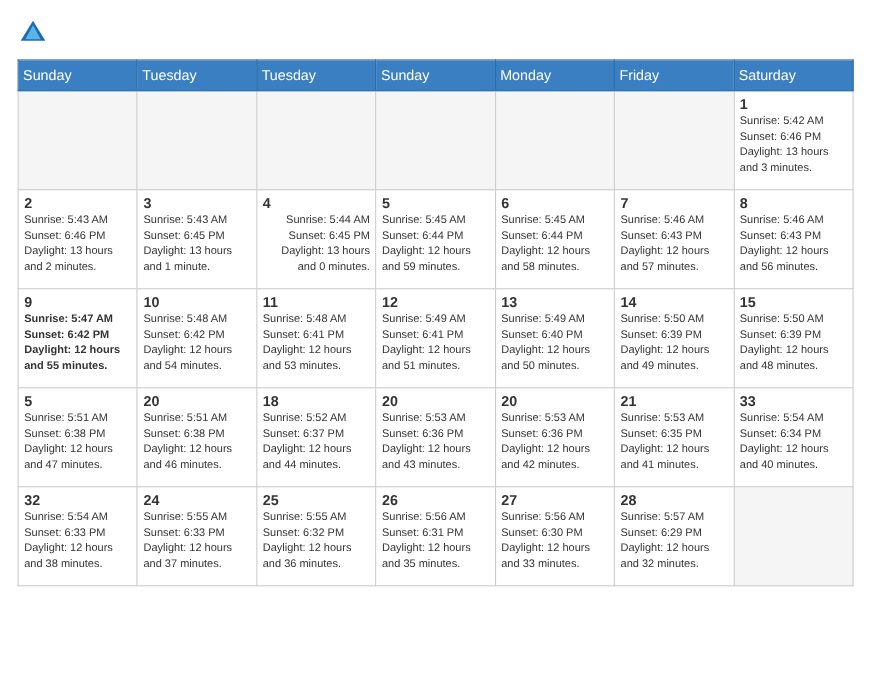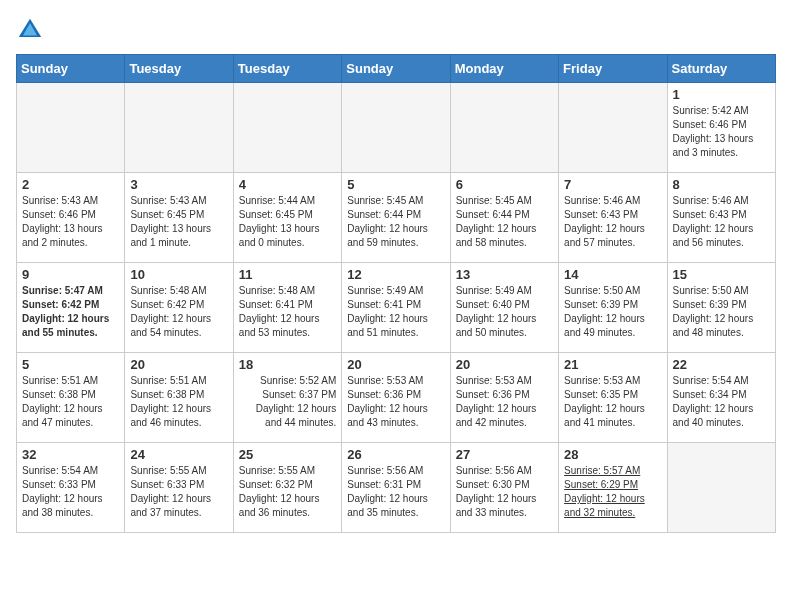--- a/index.html
+++ b/index.html
@@ -46,21 +46,21 @@
     }
     .calendar {
       width: 100%;
       border-collapse: collapse;
       border: 1px solid #ccc;
     }
     .calendar th {
       background: #3a7fc1;
       color: #fff;
       font-size: 13px;
-      font-weight: bold;
+      font-weight: normal;
       padding: 6px 4px;
       text-align: left;
       border: 1px solid #2d6da8;
     }
     .calendar td {
       width: calc(100% / 7);
       vertical-align: top;
       border: 1px solid #ccc;
       padding: 4px 5px;
       height: 90px;
@@ -140,21 +140,21 @@
         </td>
         <td>
           <span class="day-number">3</span>
           <div class="day-info" style="white-space: pre-line;">Sunrise: 5:43 AM
 Sunset: 6:45 PM
 Daylight: 13 hours
 and 1 minute.</div>
         </td>
         <td>
           <span class="day-number">4</span>
-          <div class="day-info" style="white-space: pre-line;">Sunrise: 5:44 AM
+          <div class="day-info" style="white-space: pre-line; text-align: right;">Sunrise: 5:44 AM
 Sunset: 6:45 PM
 Daylight: 13 hours
 and 0 minutes.</div>
         </td>
         <td>
           <span class="day-number">5</span>
           <div class="day-info" style="white-space: pre-line;">Sunrise: 5:45 AM
 Sunset: 6:44 PM
 Daylight: 12 hours
 and 59 minutes.</div>
@@ -242,21 +242,21 @@
         </td>
         <td>
           <span class="day-number">20</span>
           <div class="day-info" style="white-space: pre-line;">Sunrise: 5:51 AM
 Sunset: 6:38 PM
 Daylight: 12 hours
 and 46 minutes.</div>
         </td>
         <td>
           <span class="day-number">18</span>
-          <div class="day-info" style="white-space: pre-line; text-align: right;">Sunrise: 5:52 AM
+          <div class="day-info" style="white-space: pre-line;">Sunrise: 5:52 AM
 Sunset: 6:37 PM
 Daylight: 12 hours
 and 44 minutes.</div>
         </td>
         <td>
           <span class="day-number">20</span>
           <div class="day-info" style="white-space: pre-line;">Sunrise: 5:53 AM
 Sunset: 6:36 PM
 Daylight: 12 hours
 and 43 minutes.</div>
@@ -269,21 +269,21 @@
 and 42 minutes.</div>
         </td>
         <td>
           <span class="day-number">21</span>
           <div class="day-info" style="white-space: pre-line;">Sunrise: 5:53 AM
 Sunset: 6:35 PM
 Daylight: 12 hours
 and 41 minutes.</div>
         </td>
         <td>
-          <span class="day-number">22</span>
+          <span class="day-number">33</span>
           <div class="day-info" style="white-space: pre-line;">Sunrise: 5:54 AM
 Sunset: 6:34 PM
 Daylight: 12 hours
 and 40 minutes.</div>
         </td>
       </tr>
       <tr>
         <td>
           <span class="day-number">32</span>
           <div class="day-info" style="white-space: pre-line;">Sunrise: 5:54 AM
@@ -314,21 +314,21 @@
         </td>
         <td>
           <span class="day-number">27</span>
           <div class="day-info" style="white-space: pre-line;">Sunrise: 5:56 AM
 Sunset: 6:30 PM
 Daylight: 12 hours
 and 33 minutes.</div>
         </td>
         <td>
           <span class="day-number">28</span>
-          <div class="day-info" style="white-space: pre-line; text-decoration: underline;">Sunrise: 5:57 AM
+          <div class="day-info" style="white-space: pre-line;">Sunrise: 5:57 AM
 Sunset: 6:29 PM
 Daylight: 12 hours
 and 32 minutes.</div>
         </td>
         <td class="empty"></td>
       </tr>
     </tbody>
 </table>
 
 </body></html>

